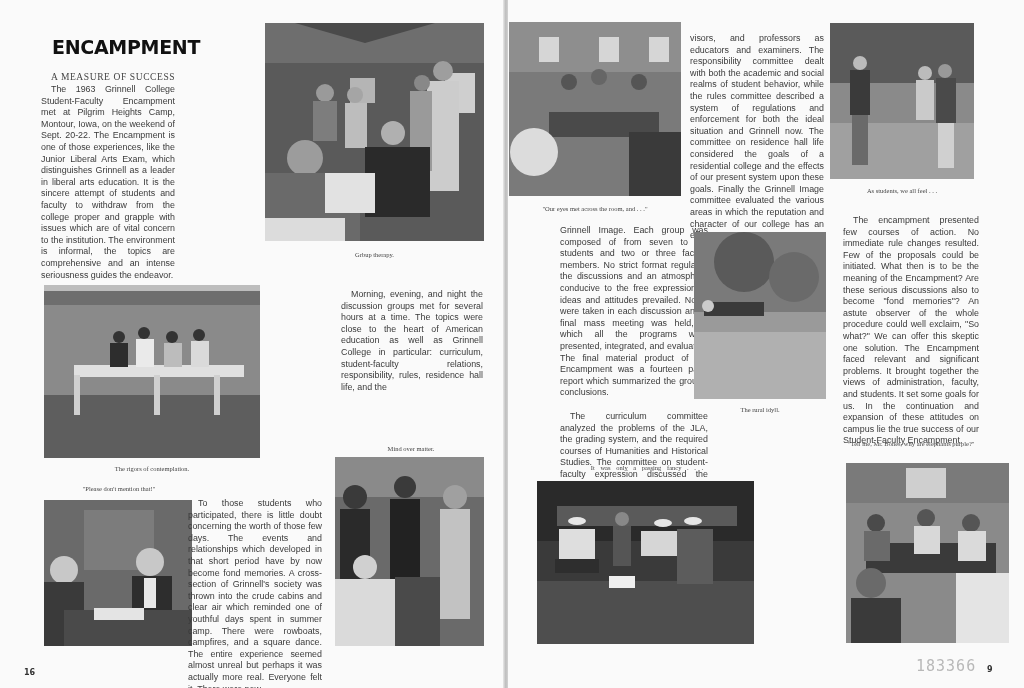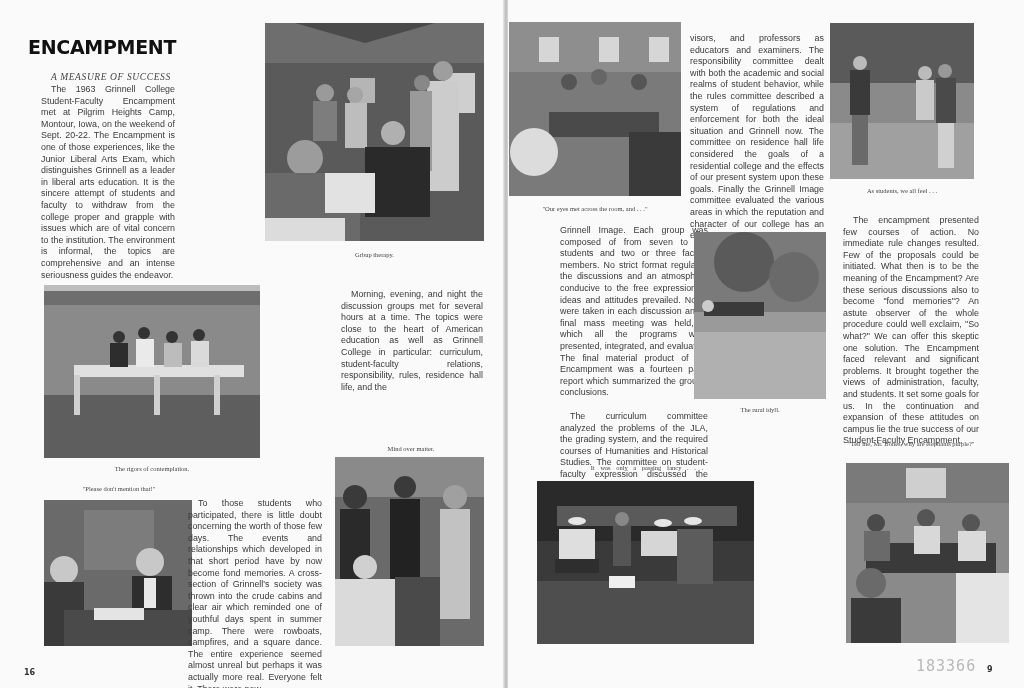--- a/index.html
+++ b/index.html
@@ -23,22 +23,22 @@
   .photo svg { width:100%; height:100%; display:block; }
   .stamp { font-family:"DejaVu Sans Mono","Liberation Mono",monospace; font-size:15px; color:#b8b8b8; letter-spacing:1px; }
 </style>
 </head>
 <body>
 
 <div class="page left"></div>
 <div class="gutter"></div>
 <div class="page right"></div>
 
-<div class="abs title" style="left:28px;top:36px;">ENCAMPMENT</div>
-<div class="abs subhead" style="left:51px;top:72px;font-style:italic;">A MEASURE OF SUCCESS</div>
+<div class="abs title" style="left:52px;top:36px;">ENCAMPMENT</div>
+<div class="abs subhead" style="left:51px;top:72px;">A MEASURE OF SUCCESS</div>
 <div class="abs body" style="left:41px;top:76px;width:134px;">
   <p>The 1963 Grinnell College Student-Faculty Encampment met at Pilgrim Heights Camp, Montour, Iowa, on the weekend of Sept. 20-22. The Encampment is one of those experiences, like the Junior Liberal Arts Exam, which distinguishes Grinnell as a leader in liberal arts education. It is the sincere attempt of students and faculty to withdraw from the college proper and grapple with issues which are of vital concern to the institution. The environment is informal, the topics are comprehensive and an intense seriousness guides the endeavor.</p>
 </div>
 
 <div class="photo" style="left:265px;top:23px;width:219px;height:218px;">
   <svg viewBox="0 0 219 218" preserveAspectRatio="none">
     <rect width="219" height="218" fill="#5a5a5a"></rect>
     <rect width="219" height="40" fill="#6e6e6e"></rect>
     <polygon points="30,0 100,20 170,0" fill="#4a4a4a"></polygon>
     <rect x="180" y="50" width="30" height="40" fill="#cfcfcf"></rect>

